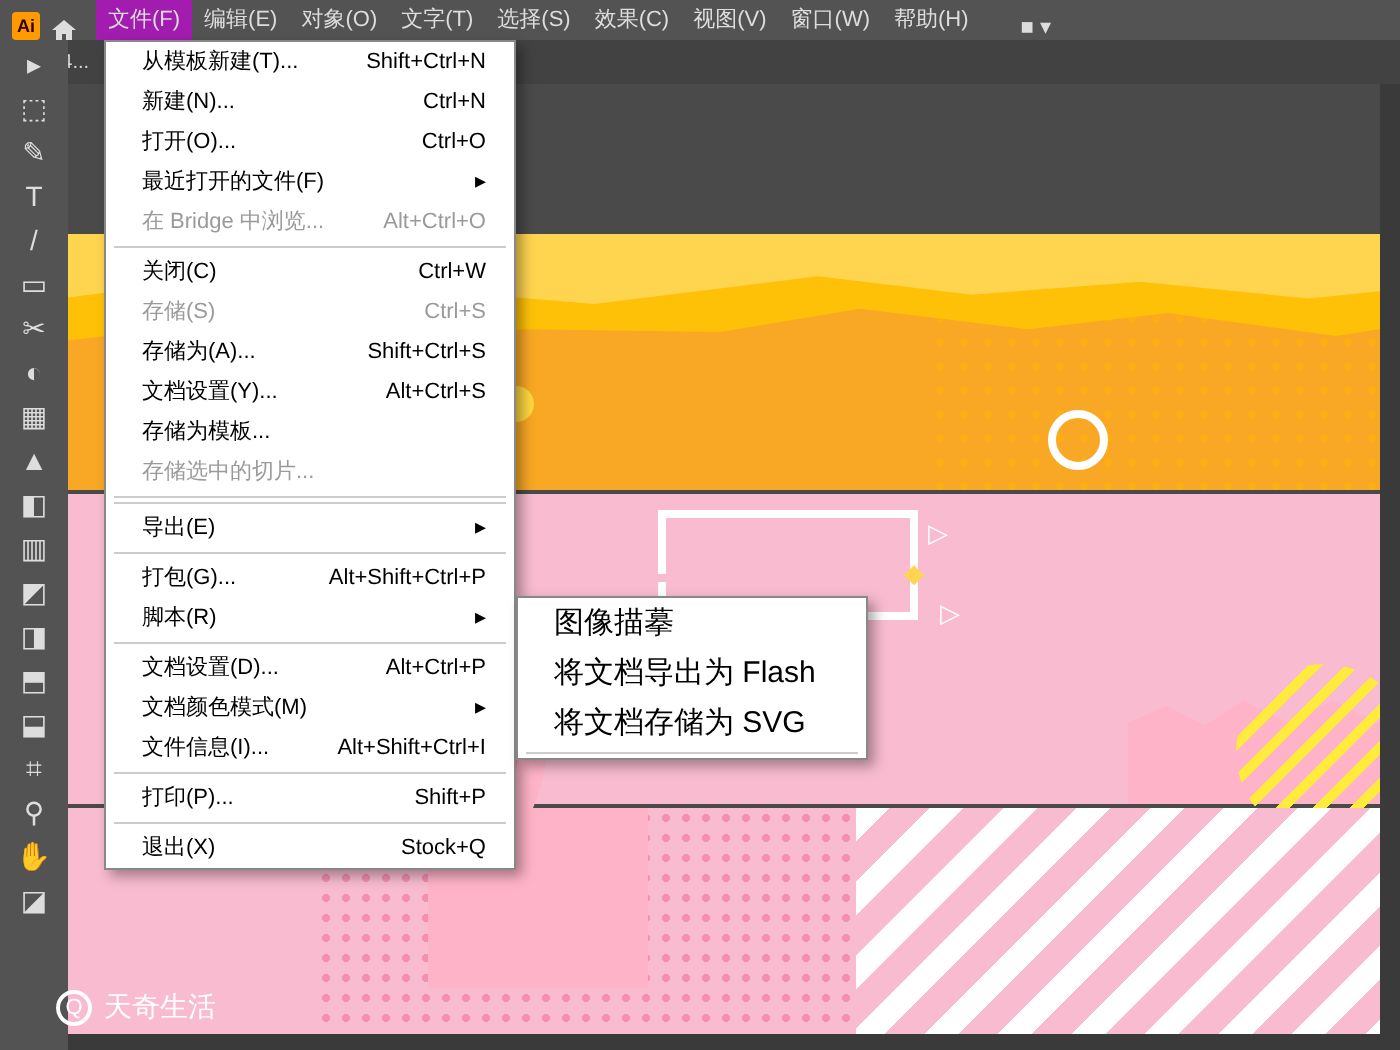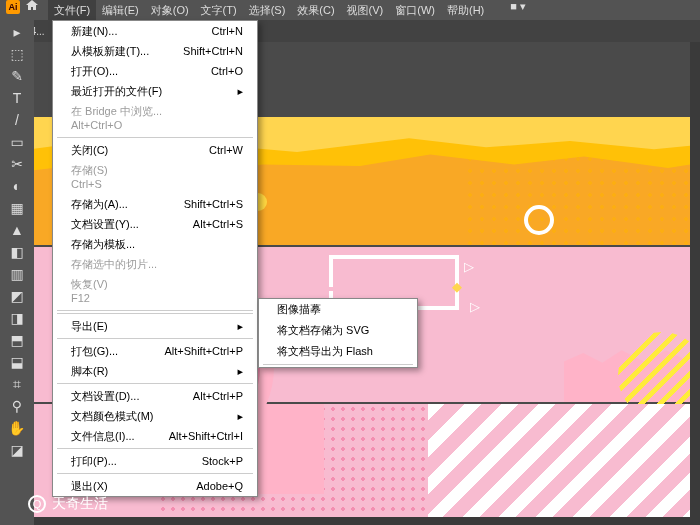--- a/index.html
+++ b/index.html
@@ -1,22 +1,22 @@
 <!DOCTYPE html>
 <html><head>
 <meta charset="utf-8">
 <style>
 * { margin:0; padding:0; box-sizing:border-box; font-family:"Microsoft YaHei",sans-serif; -webkit-font-smoothing:antialiased; }
 body { width:700px; height:525px; background:#3a3a3a; overflow:hidden; position:relative; }
 
-.menubar { height:20px; background:#535353; display:flex; align-items:flex-start; padding-left:6px; font-size:11px; color:#ddd; }
+.menubar { height:20px; background:#535353; display:flex; align-items:flex-end; padding-left:6px; font-size:11px; color:#ddd; }
 .menubar .logo { width:14px; height:14px; background:#ff9a00; border-radius:2px; margin-right:6px; display:flex; align-items:center; justify-content:center; color:#330000; font-weight:bold; font-size:9px; }
 .menubar .home { width:12px; height:10px; margin-right:10px; }
 .menubar .mitem { padding:0 6px; line-height:20px; cursor:default; }
-.menubar .mitem.active { background:#404040; }
+.menubar .mitem.active { background:#a21caf; }
 .menubar .boxtool { margin-left:8px; padding:0 12px; }
 
 .tabbar { height:22px; background:#424242; display:flex; align-items:center; padding-left:6px; font-size:10px; color:#d8d8d8; }
 .tabbar .tab { padding:0 8px; }
 
 .stage { position:absolute; left:34px; right:10px; top:42px; bottom:8px; background:#4a4a4a; overflow:hidden; }
 .toolrail { position:absolute; left:0; top:20px; width:34px; bottom:0; background:#535353; }
 .toolrail .slot { width:30px; height:20px; margin:2px; display:flex; align-items:center; justify-content:center; color:#ddd; font-size:14px; }
 
 .canvas { position:absolute; left:-10px; top:75px; width:700px; height:128px; background:#f9a825; }
@@ -43,27 +43,27 @@
 
 .botrow { position:absolute; left:-10px; top:362px; width:700px; height:130px; display:flex; }
 .bot1 { width:134px; background:#f8bbd0; }
 .bot2 { width:270px; background:#f8bbd0; position:relative; }
 .bot2::after { content:""; position:absolute; inset:0; background:radial-gradient(#f48fb1 2px,transparent 2px); background-size:10px 10px; }
 .bot2 .sq { position:absolute; left:56px; top:0; width:110px; height:90px; background:#ffb3c8; z-index:2; }
 .bot3 { flex:1; background:repeating-linear-gradient(135deg,#fff 0 12px,#f8bbd0 12px 26px); }
 
 .dropdown { position:absolute; left:52px; top:20px; width:206px; background:#fff; border:1px solid #888; box-shadow:3px 3px 6px rgba(0,0,0,.35); font-size:11px; z-index:50; }
 .dropdown .row { display:flex; justify-content:space-between; padding:3px 14px 3px 18px; color:#000; line-height:14px; }
-.dropdown .row.dim { color:#9a9a9a;flex-direction:column; }
+.dropdown .row.dim { color:#9a9a9a; }
 .dropdown .sep { height:1px; background:#ccc; margin:2px 4px; }
 .dropdown .row .arrow { color:#000; }
 .hl { position:absolute; border:3px solid #e53935; border-radius:8px; pointer-events:none; }
 .hl1 { left:52px; top:292px; width:206px; height:22px; }
 
-.submenu { position:absolute; left:258px; top:298px; width:160px; background:#fff; border:1px solid #888; box-shadow:3px 3px 6px rgba(0,0,0,.35); font-size:11px; z-index:50; }
+.submenu { position:absolute; left:258px; top:298px; width:176px; background:#fff; border:1px solid #888; box-shadow:3px 3px 6px rgba(0,0,0,.35); font-size:15px; z-index:50; }
 .submenu .row { display:flex; justify-content:space-between; padding:3px 14px 3px 18px; color:#000; }
 .submenu .sep { height:1px; background:#ccc; margin:2px 4px; }
 
 .watermark { position:absolute; left:28px; bottom:12px; display:flex; align-items:center; color:#fff; font-size:14px; font-weight:500; z-index:80; }
 .watermark .wm-ico { width:18px; height:18px; border:2px solid #fff; border-radius:50%; margin-right:6px; display:flex; align-items:center; justify-content:center; font-size:11px; }
 </style>
 </head>
 <body>
 
 <div class="menubar">
@@ -127,26 +127,26 @@
     <div class="bot1"></div>
       <div class="bot2">
         <div class="sq"></div>
       </div>
       <div class="bot3"></div>
   </div>
 </div>
 
 <div class="dropdown" id="filemenu">
     <div class="row">
+      <span>从模板新建(T)...</span>
+      <span>Shift+Ctrl+N</span>
+    </div>
+    <div class="row">
       <span>新建(N)...</span>
       <span>Ctrl+N</span>
-    </div>
-    <div class="row">
-      <span>从模板新建(T)...</span>
-      <span>Shift+Ctrl+N</span>
     </div>
     <div class="row">
       <span>打开(O)...</span>
       <span>Ctrl+O</span>
     </div>
     <div class="row">
       <span>最近打开的文件(F)</span>
       <span class="arrow">▸</span>
     </div>
     <div class="row dim">
@@ -171,24 +171,20 @@
       <span>Alt+Ctrl+S</span>
     </div>
     <div class="row">
       <span>存储为模板...</span>
       <span></span>
     </div>
     <div class="row dim">
       <span>存储选中的切片...</span>
       <span></span>
     </div>
-    <div class="row dim">
-      <span>恢复(V)</span>
-      <span>F12</span>
-    </div>
     <div class="sep"></div>
     <div class="sep"></div>
     <div class="row">
       <span>导出(E)</span>
       <span class="arrow">▸</span>
     </div>
     <div class="sep"></div>
     <div class="row">
       <span>打包(G)...</span>
       <span>Alt+Shift+Ctrl+P</span>
@@ -206,40 +202,40 @@
       <span>文档颜色模式(M)</span>
       <span class="arrow">▸</span>
     </div>
     <div class="row">
       <span>文件信息(I)...</span>
       <span>Alt+Shift+Ctrl+I</span>
     </div>
     <div class="sep"></div>
     <div class="row">
       <span>打印(P)...</span>
-      <span>Stock+P</span>
+      <span>Shift+P</span>
     </div>
     <div class="sep"></div>
     <div class="row">
       <span>退出(X)</span>
-      <span>Adobe+Q</span>
+      <span>Stock+Q</span>
     </div>
   </div>
 <div class="hl hl1"></div>
 <div class="submenu" id="submenu">
     <div class="row">
       <span>图像描摹</span>
       <span></span>
     </div>
     <div class="row">
+      <span>将文档导出为 Flash</span>
+      <span></span>
+    </div>
+    <div class="row">
       <span>将文档存储为 SVG</span>
-      <span></span>
-    </div>
-    <div class="row">
-      <span>将文档导出为 Flash</span>
       <span></span>
     </div>
     <div class="sep"></div>
   </div>
 
 <div class="watermark">
   <span class="wm-ico">Q</span>
   <span>天奇生活</span>
 </div>
 

